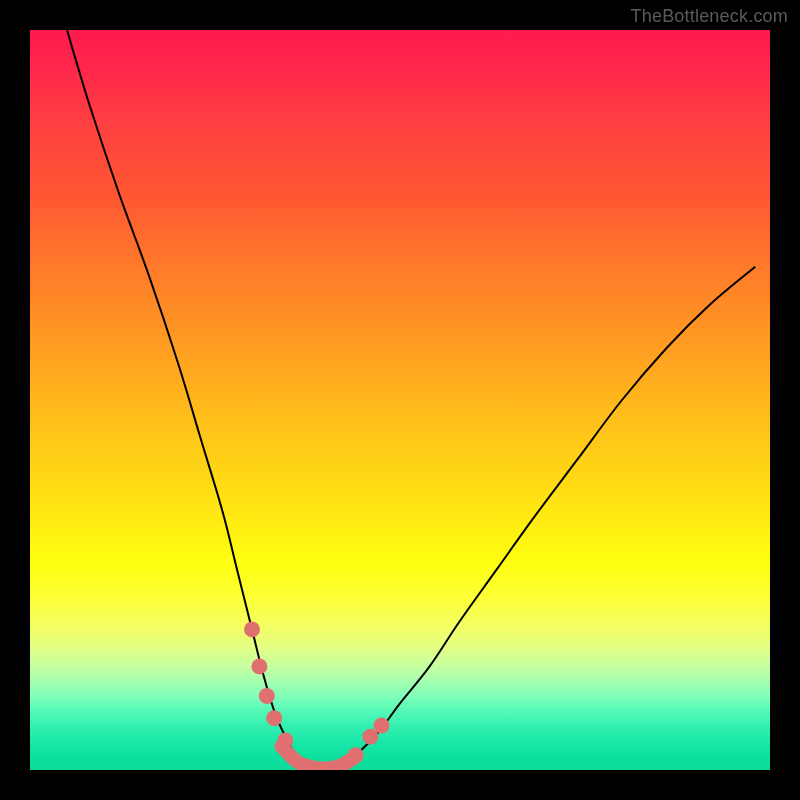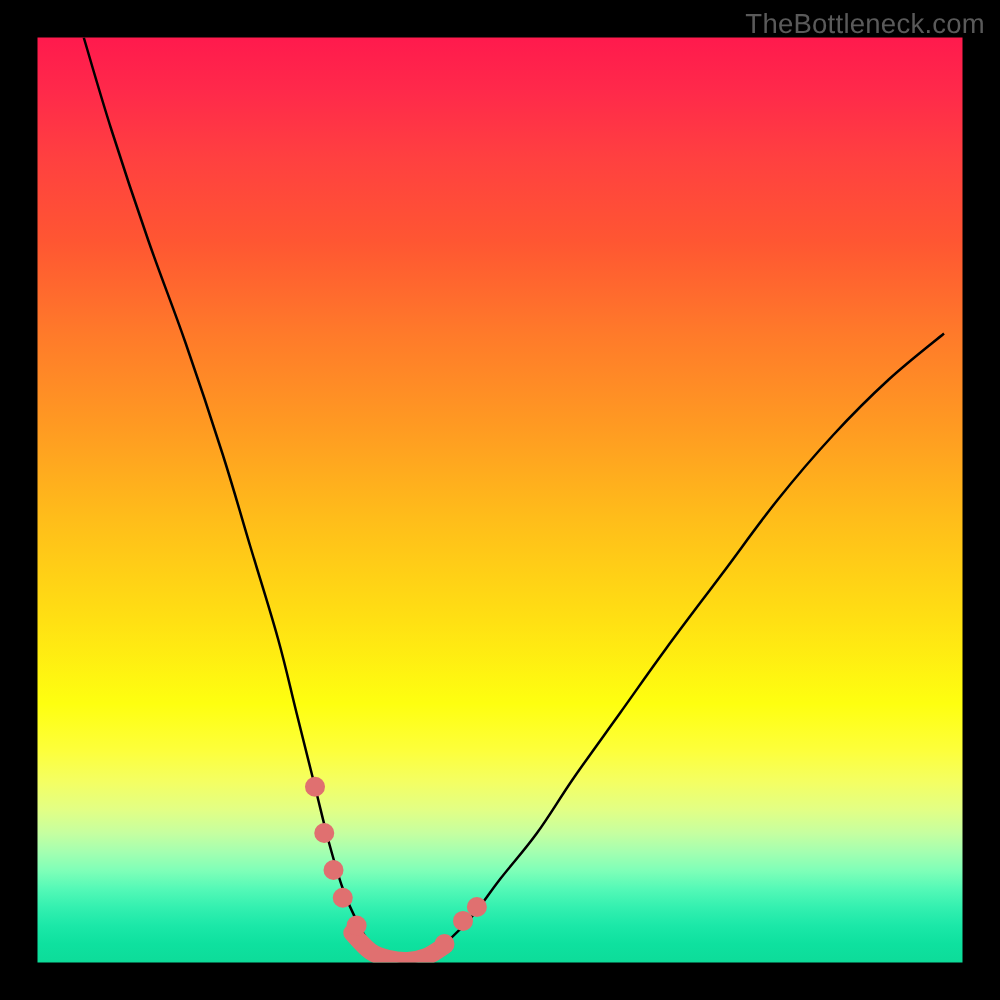--- a/index.html
+++ b/index.html
@@ -37,21 +37,21 @@
       #34f0b0 94%,
       #1be8a8 96%,
       #0ee19f 98%,
       #0ddc99 100%);
   }
   .watermark {
     position: absolute;
     top: 6px;
     right: 12px;
     color: #5a5a5a;
-    font-size: 22px;
+    font-size: 18px;
     font-weight: 500;
     letter-spacing: 0.2px;
   }
   svg.chart {
     position: absolute;
     left: 0;
     top: 0;
     width: 740px;
     height: 740px;
   }

